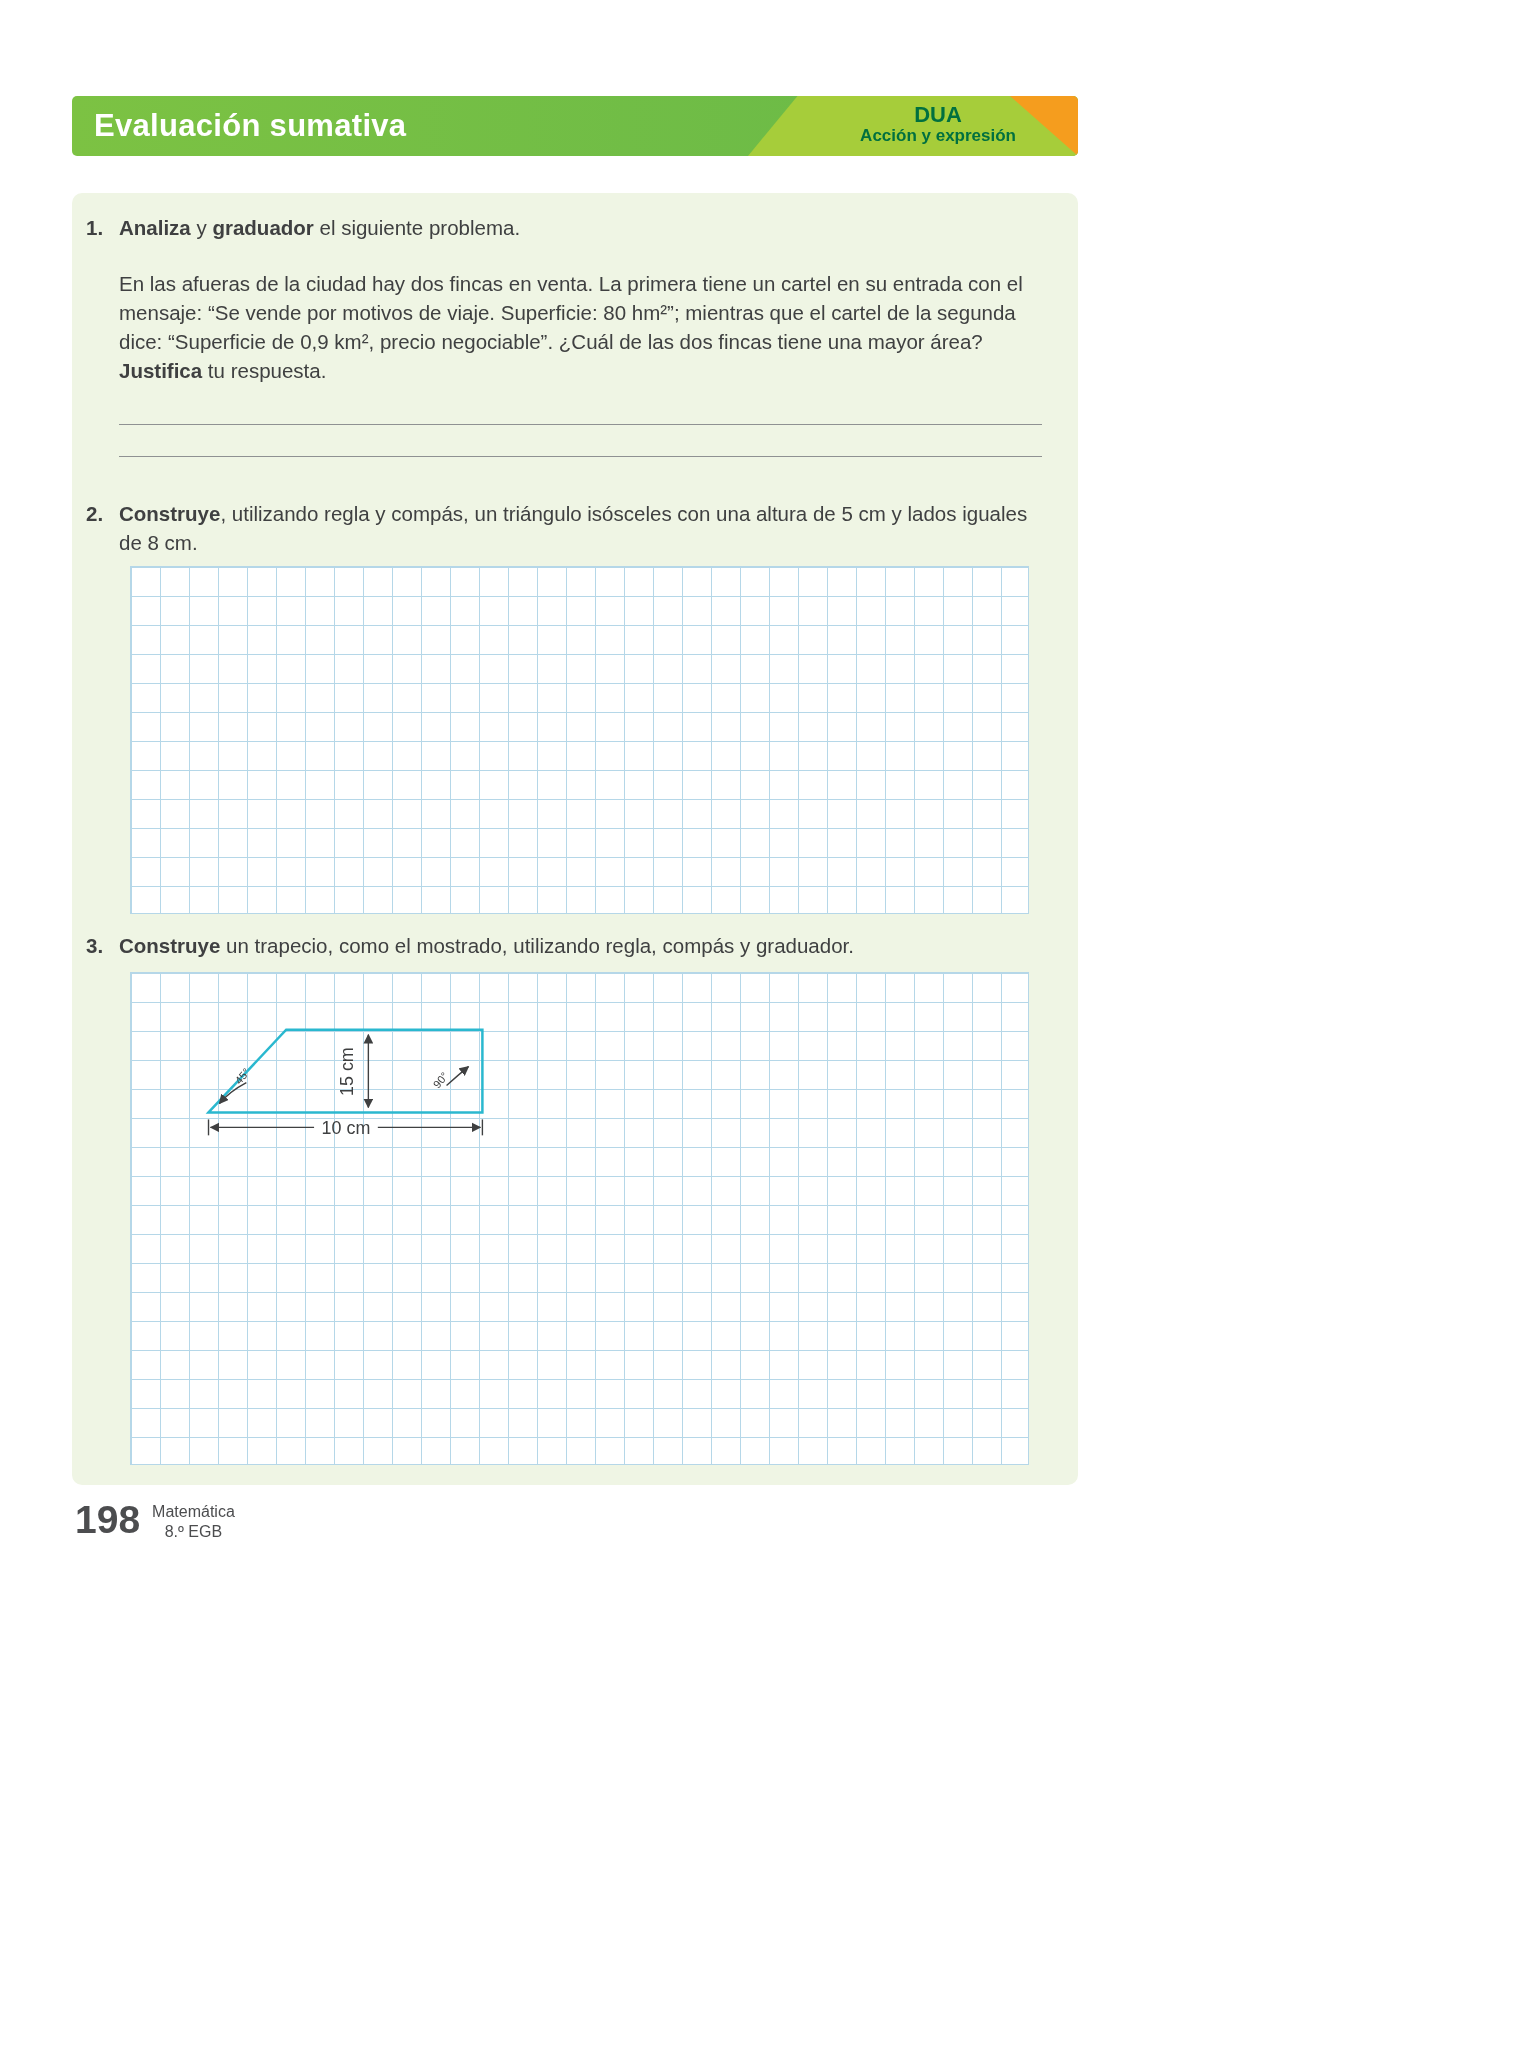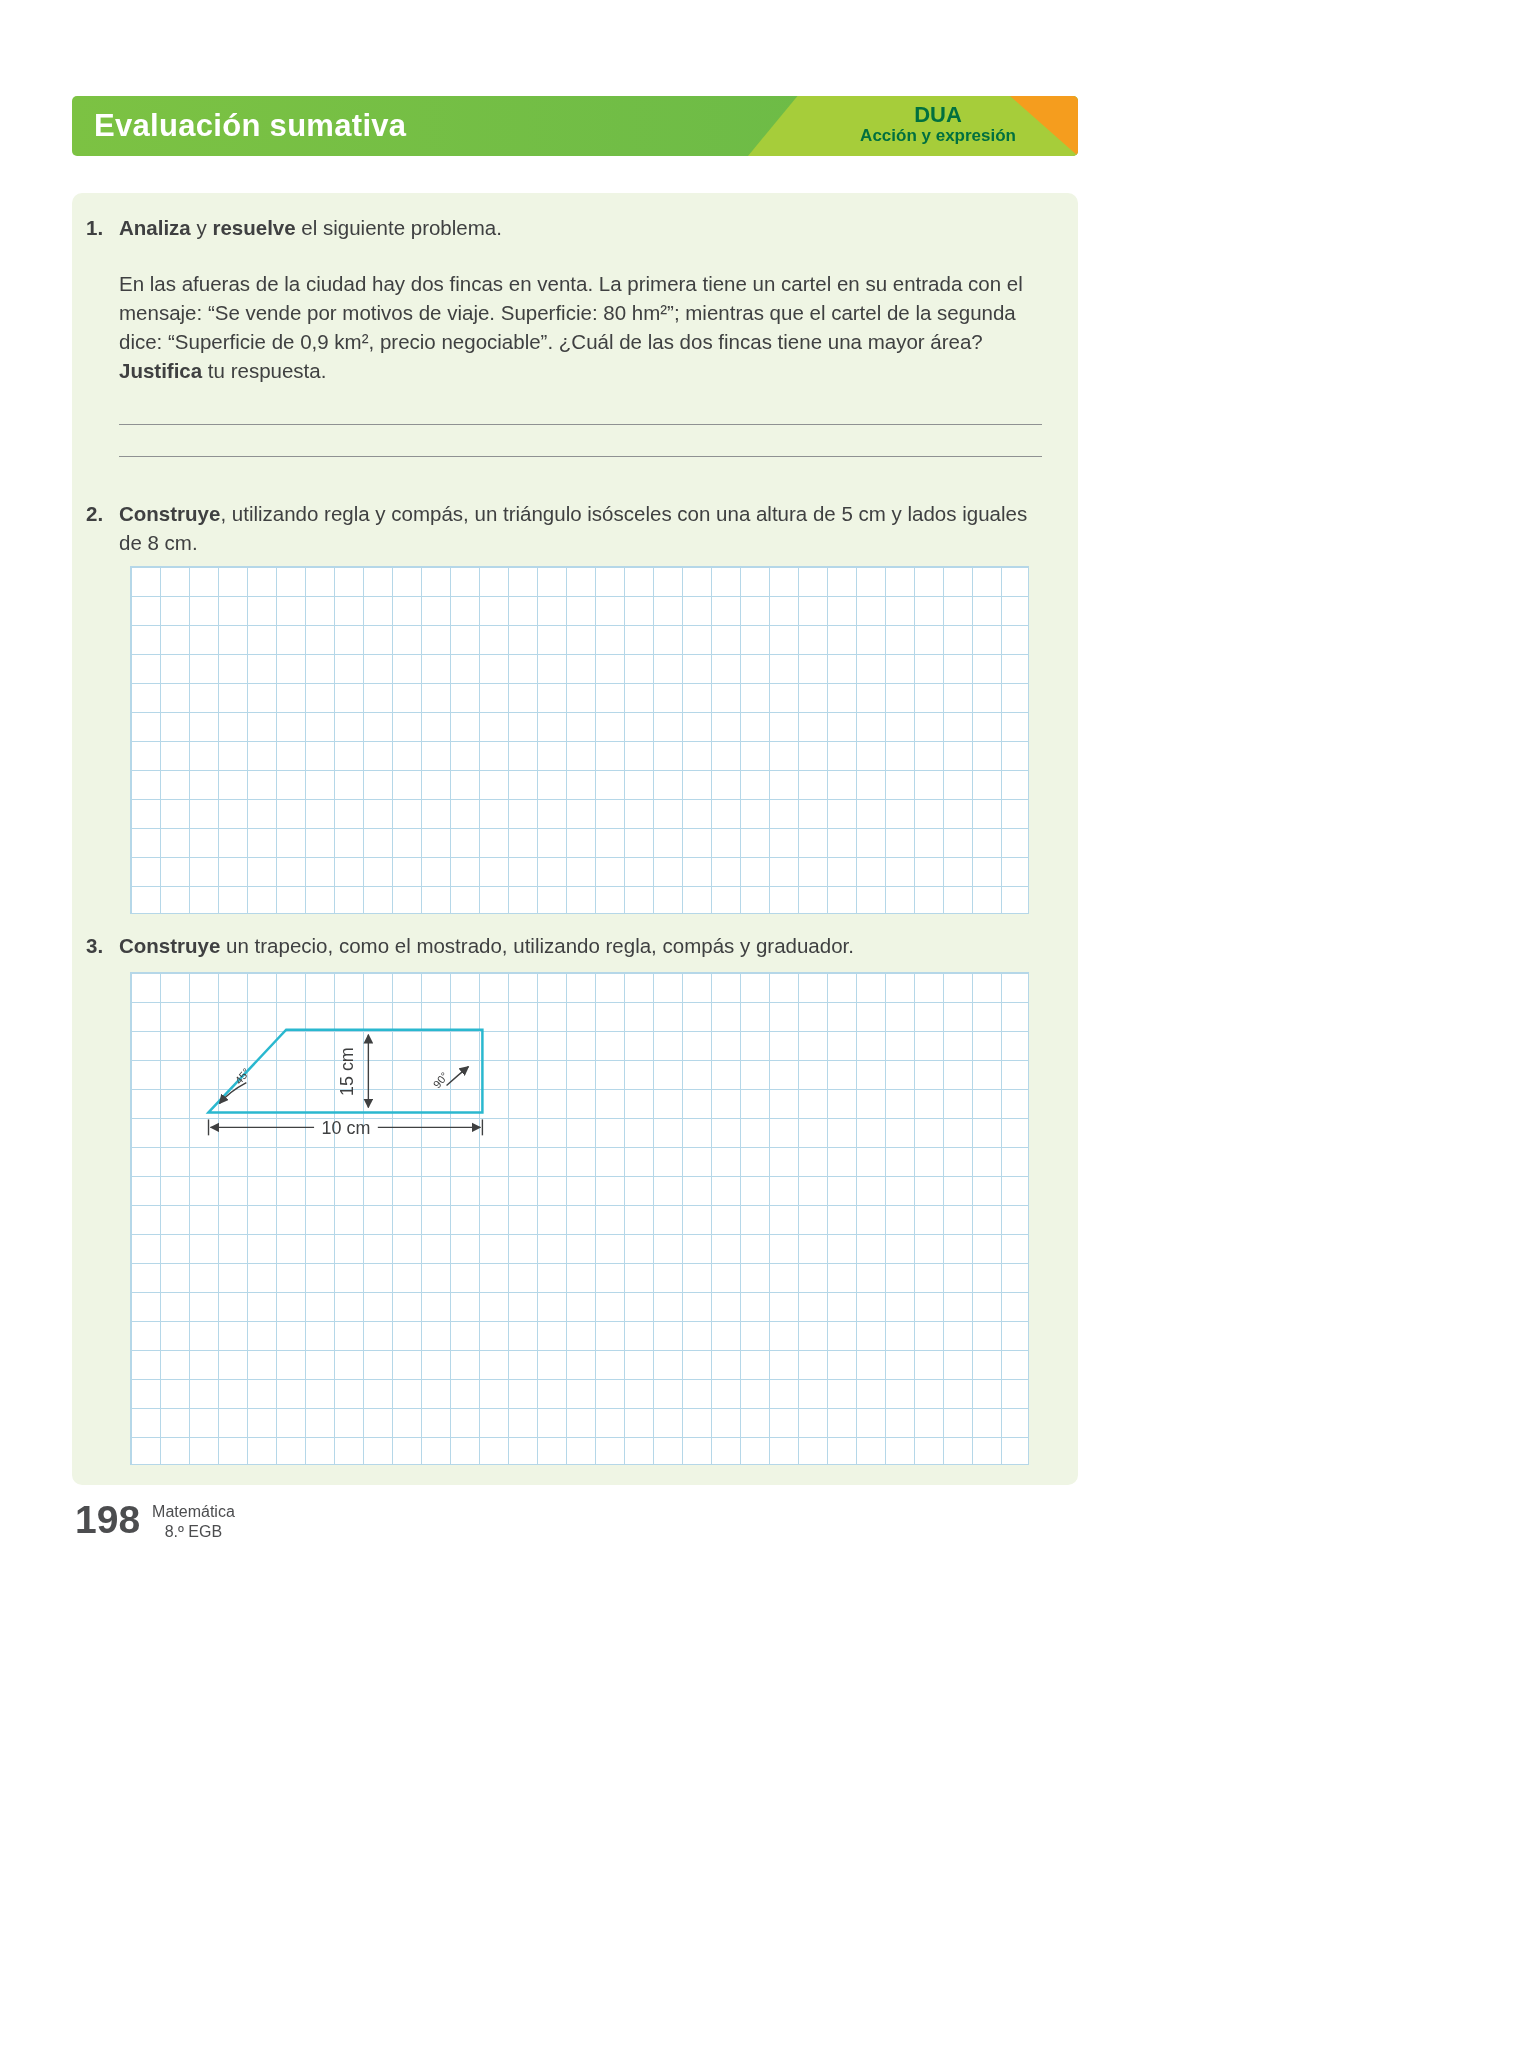--- a/index.html
+++ b/index.html
@@ -89,21 +89,21 @@
       <div class="dua-main">DUA</div>
       <div class="dua-sub">Acción y expresión</div>
     </div>
   </div>
 
   <div class="panel">
 
     <div class="ex">
       <div class="ex-num">1.</div>
       <div class="ex-body">
-        <p><b>Analiza</b><span> y </span><b>resuelve</b><span> el siguiente problema.</span></p>
+        <p><b>Analiza</b><span> y </span><b>graduador</b><span> el siguiente problema.</span></p>
         <p class="para"><span>En las afueras de la ciudad hay dos fincas en venta. La primera tiene un cartel en su entrada con el mensaje: “Se vende por motivos de viaje. Superficie: 80 hm²”; mientras que el cartel de la segunda dice: “Superficie de 0,9 km², precio negociable”. ¿Cuál de las dos fincas tiene una mayor área? </span><b>Justifica</b><span> tu respuesta.</span></p>
         <div class="ans-line first"></div>
         <div class="ans-line second"></div>
       </div>
     </div>
 
     <div class="ex ex2">
       <div class="ex-num">2.</div>
       <div class="ex-body">
         <p><b>Construye</b><span>, utilizando regla y compás, un triángulo isósceles con una altura de 5 cm y lados iguales de 8 cm.</span></p>

